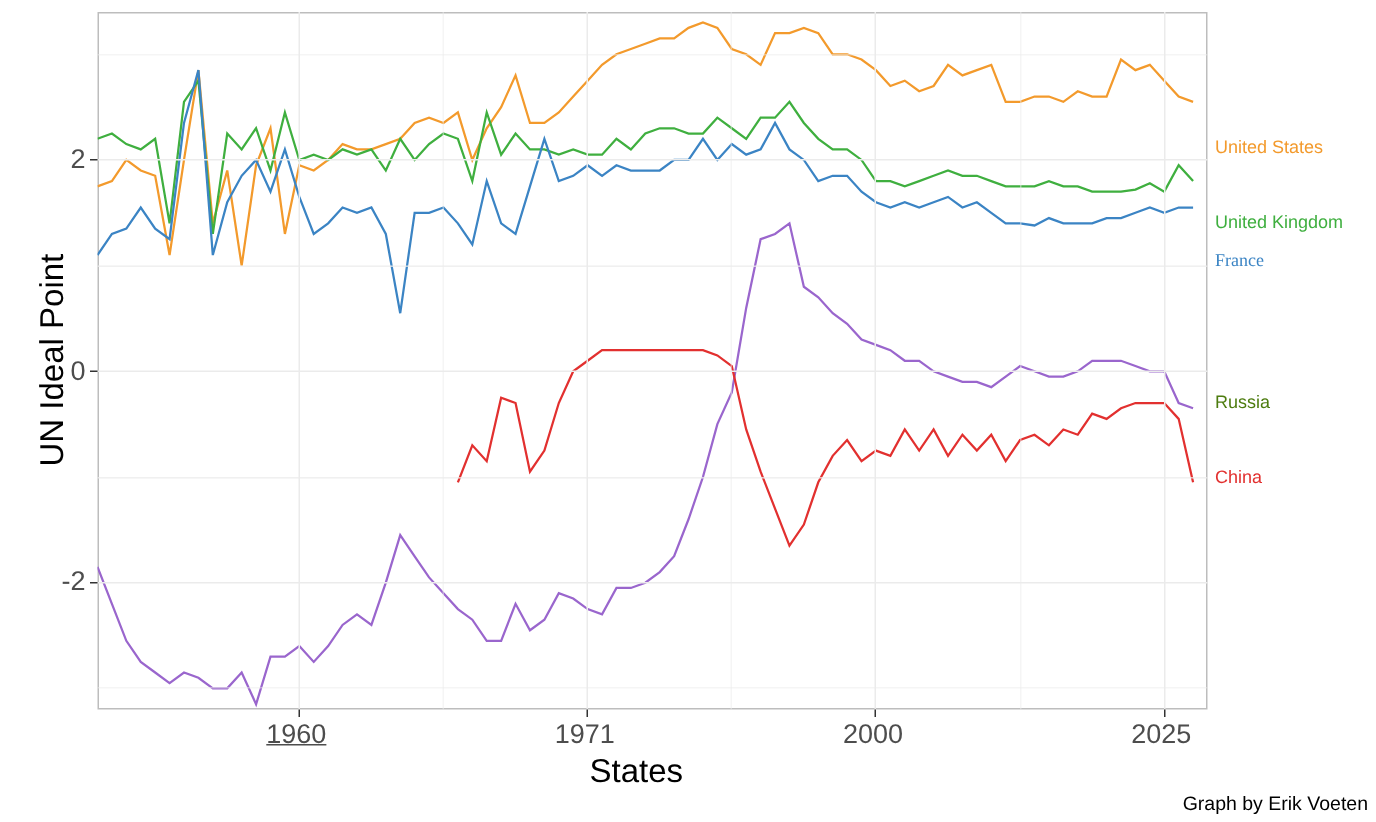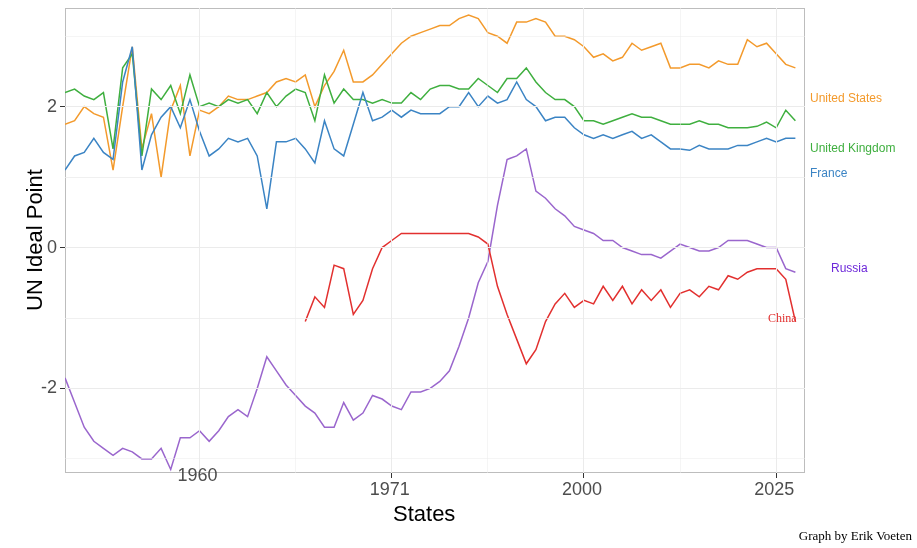--- a/index.html
+++ b/index.html
@@ -41,21 +41,20 @@
   }
   .series-label {
     position: absolute;
     font-size: 12px;
     white-space: nowrap;
   }
   .caption {
     position: absolute;
     color: #000000;
     font-size: 13px;
-    font-family: Liberation Serif, serif;
   }
   svg.lines {
     position: absolute;
     left: 0;
     top: 0;
     overflow: visible;
   }
   polyline {
     fill: none;
     stroke-width: 1.5;
@@ -80,21 +79,21 @@
     <polyline points="305.2597402597403,321.52272727272725 314.87012987012986,296.8636363636364 324.4805194805195,307.4318181818182 334.0909090909091,265.1590909090909 343.7012987012987,268.68181818181813 353.31168831168833,314.4772727272727 362.92207792207796,300.38636363636357 372.53246753246754,268.68181818181813 382.1428571428571,247.54545454545453 391.75324675324674,240.49999999999994 401.3636363636364,233.4545454545454 410.97402597402595,233.4545454545454 420.5844155844156,233.4545454545454 430.1948051948052,233.4545454545454 439.8051948051948,233.4545454545454 449.41558441558436,233.4545454545454 459.025974025974,233.4545454545454 468.6363636363636,233.4545454545454 478.2467532467532,236.97727272727272 487.85714285714283,244.02272727272728 497.46753246753246,286.2954545454545 507.07792207792204,314.4772727272727 516.6883116883116,339.1363636363636 526.2987012987013,363.79545454545456 535.9090909090909,349.70454545454544 545.5194805194806,321.52272727272725 555.1298701298701,303.9090909090909 564.7402597402597,293.34090909090907 574.3506493506493,307.4318181818182 583.961038961039,300.38636363636357 593.5714285714286,303.9090909090909 603.1818181818182,286.2954545454545 612.7922077922078,300.38636363636357 622.4025974025974,286.2954545454545 632.0129870129871,303.9090909090909 641.6233766233767,289.81818181818176 651.2337662337662,300.38636363636357 660.8441558441559,289.81818181818176 670.4545454545455,307.4318181818182 680.0649350649351,293.34090909090907 689.6753246753246,289.81818181818176 699.2857142857142,296.8636363636364 708.8961038961039,286.2954545454545 718.5064935064935,289.81818181818176 728.1168831168831,275.7272727272727 737.7272727272727,279.24999999999994 747.3376623376623,272.20454545454544 756.9480519480519,268.68181818181813 766.5584415584416,268.68181818181813 776.1688311688312,268.68181818181813 785.7792207792207,279.24999999999994 795.3896103896104,321.52272727272725" stroke="#E2302F" clip-path="url(#clip)"></polyline>
   </svg>
 
 <div class="axis-title" id="xlab" style="left: 393px; top: 501px;">States</div>
 <div class="axis-title" id="ylab" style="transform: rotate(-90deg); transform-origin: left top; left: 22px; top: 310.5px;">UN Ideal Point</div>
 
 <div class="caption" id="caption" style="right: 5px; top: 528px;">Graph by Erik Voeten</div>
 
 <div class="grid-line" style="left: 199.045px; top: 8px; width: 1px; height: 465px;"></div>
 <div class="axis-tick" style="left: 199.045px; top: 473px; width: 1px; height: 5px;"></div>
-<div class="axis-text" style="left: 177.545px; top: 465px;">1960</div>
+<div class="axis-text" style="left: 177.545px; top: 479px; text-decoration: underline;">1960</div>
 <div class="grid-line" style="left: 391.253px; top: 8px; width: 1px; height: 465px;"></div>
 <div class="axis-tick" style="left: 391.253px; top: 473px; width: 1px; height: 5px;"></div>
 <div class="axis-text" style="left: 369.753px; top: 479px;">1971</div>
 <div class="grid-line" style="left: 583.461px; top: 8px; width: 1px; height: 465px;"></div>
 <div class="axis-tick" style="left: 583.461px; top: 473px; width: 1px; height: 5px;"></div>
 <div class="axis-text" style="left: 561.961px; top: 479px;">2000</div>
 <div class="grid-line" style="left: 775.669px; top: 8px; width: 1px; height: 465px;"></div>
 <div class="axis-tick" style="left: 775.669px; top: 473px; width: 1px; height: 5px;"></div>
 <div class="axis-text" style="left: 754.169px; top: 479px;">2025</div>
 <div class="grid-line" style="left: 295.149px; top: 8px; width: 1px; height: 465px; opacity: 0.5;"></div>
@@ -110,15 +109,15 @@
 <div class="axis-tick" style="top: 106.136px; left: 60px; height: 1px; width: 5px;"></div>
 <div class="axis-text" style="right: 860px; top: 95.6364px; text-align: right;">2</div>
 <div class="grid-line" style="top: 317.5px; left: 65px; height: 1px; width: 740px; opacity: 0.5;"></div>
 <div class="grid-line" style="top: 176.591px; left: 65px; height: 1px; width: 740px; opacity: 0.5;"></div>
 <div class="grid-line" style="top: 458.409px; left: 65px; height: 1px; width: 740px; opacity: 0.5;"></div>
 <div class="grid-line" style="top: 317.5px; left: 65px; height: 1px; width: 740px; opacity: 0.5;"></div>
 <div class="grid-line" style="top: 176.591px; left: 65px; height: 1px; width: 740px; opacity: 0.5;"></div>
 <div class="grid-line" style="top: 35.6818px; left: 65px; height: 1px; width: 740px; opacity: 0.5;"></div>
 <div class="series-label" style="color: rgb(243, 154, 44); left: 810px; top: 91px;">United States</div>
 <div class="series-label" style="color: rgb(63, 175, 63); left: 810px; top: 141px;">United Kingdom</div>
-<div class="series-label" style="color: rgb(59, 132, 196); left: 810px; top: 166px;">France</div>
-<div class="series-label" style="color: #6d28d9; left: 810px; top: 261px; margin-left: 21px;">Russia</div>
-<div class="series-label" style="color: rgb(226, 48, 47); left: 768px; top: 311px; font-family: Liberation Serif, serif;">China</div>
+<div class="series-label" style="color: rgb(59, 132, 196); left: 810px; top: 166px; font-family: Liberation Serif, serif;">France</div>
+<div class="series-label" style="color: #4d7c0f; left: 810px; top: 261px;">Russia</div>
+<div class="series-label" style="color: rgb(226, 48, 47); left: 810px; top: 311px;">China</div>
 
 </body></html>

